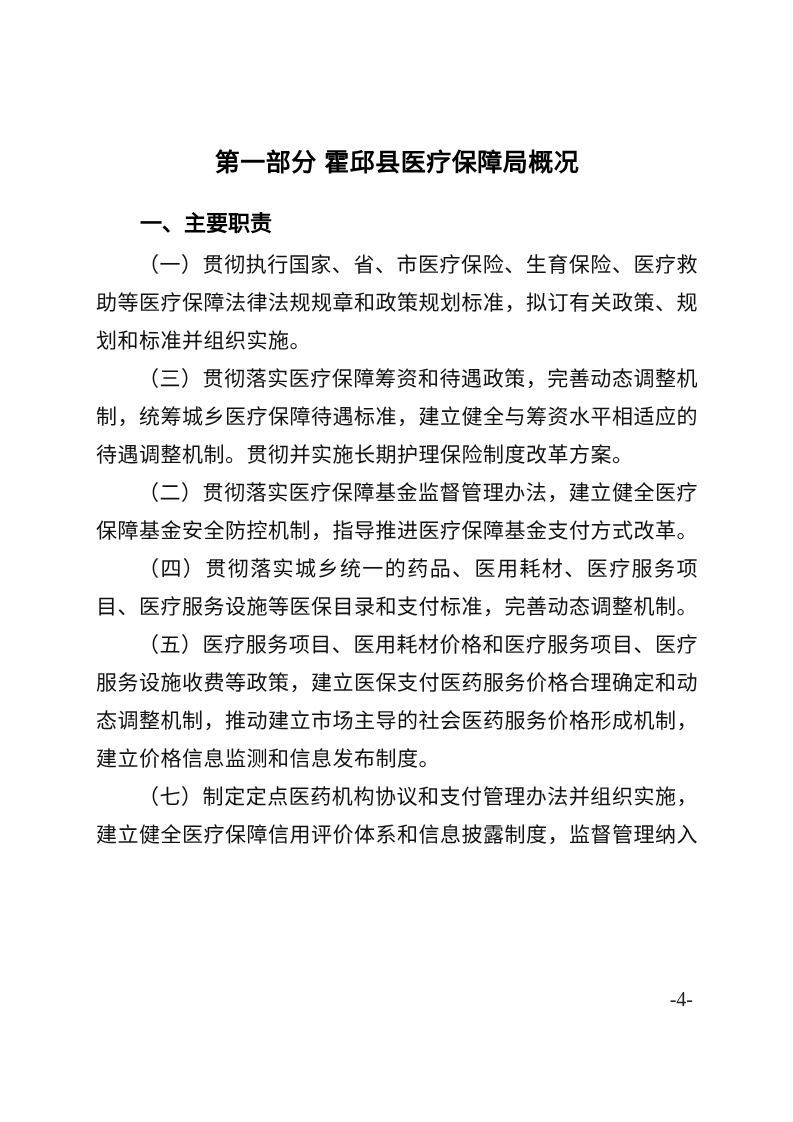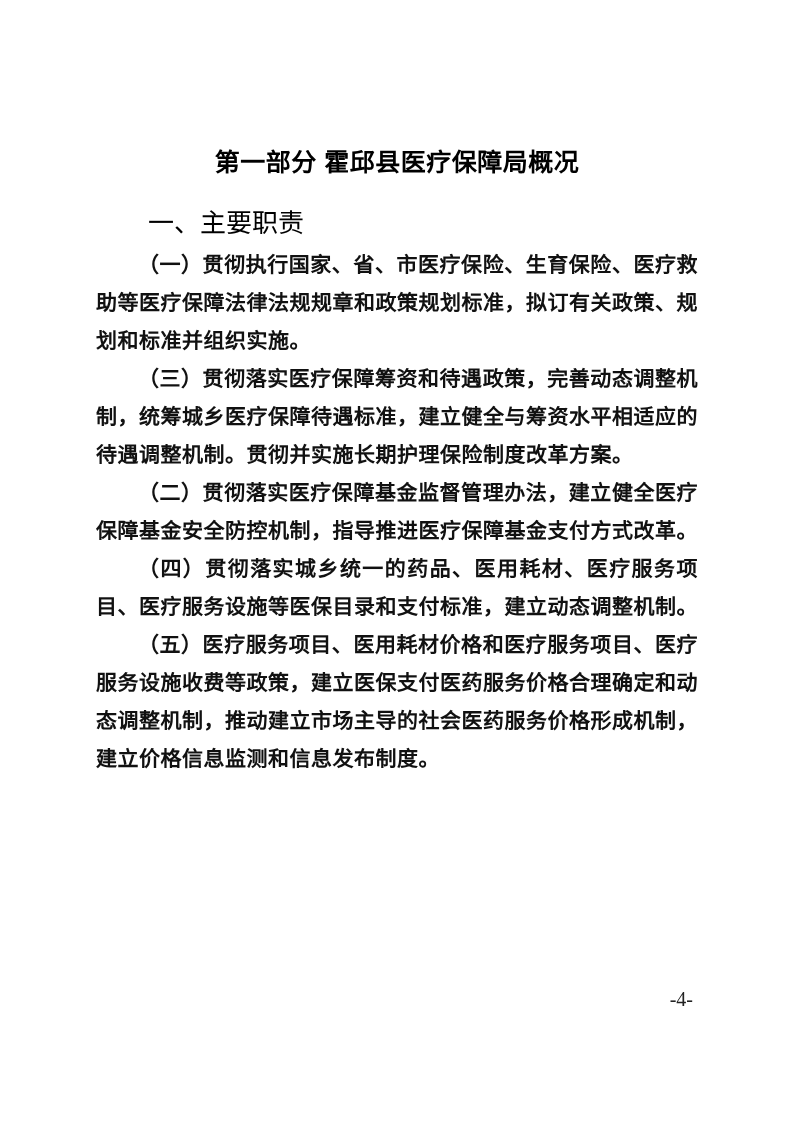--- a/index.html
+++ b/index.html
@@ -31,40 +31,39 @@
     font-size: 25px;
     line-height: 34px;
     text-align: center;
     color: #000000;
     letter-spacing: 0.5px;
     white-space: nowrap;
   }
   .section-heading {
     margin: 28px 0 0 0;
     font-family: "Liberation Sans", "DejaVu Sans", sans-serif;
-    font-weight: normal;
-    font-size: 26px;
+    font-weight: bold;
+    font-size: 22px;
     line-height: 33px;
     text-indent: 2em;
     color: #000000;
   }
   .paragraphs {
     margin-top: 6px;
   }
   .body-para {
     margin: 0;
     font-family: "Liberation Serif", "DejaVu Serif", serif;
     font-size: 21px;
     line-height: 38px;
     text-align: justify;
     text-justify: inter-character;
     text-indent: 2em;
     color: #111111;
     letter-spacing: 0.5px;
-    font-weight: bold;
   }
   .page-number {
     position: absolute;
     top: 988px;
     right: 100px;
     font-family: "Liberation Serif", "DejaVu Serif", serif;
     font-size: 20px;
     color: #222222;
   }
 </style>
@@ -75,20 +74,21 @@
   <div class="content">
 
     <h1 class="doc-title">第一部分 霍邱县医疗保障局概况</h1>
 
     <h2 class="section-heading">一、主要职责</h2>
 
     <div class="paragraphs">
       <p class="body-para">（一）贯彻执行国家、省、市医疗保险、生育保险、医疗救助等医疗保障法律法规规章和政策规划标准，拟订有关政策、规划和标准并组织实施。</p>
       <p class="body-para">（三）贯彻落实医疗保障筹资和待遇政策，完善动态调整机制，统筹城乡医疗保障待遇标准，建立健全与筹资水平相适应的待遇调整机制。贯彻并实施长期护理保险制度改革方案。</p>
       <p class="body-para">（二）贯彻落实医疗保障基金监督管理办法，建立健全医疗保障基金安全防控机制，指导推进医疗保障基金支付方式改革。</p>
-      <p class="body-para">（四）贯彻落实城乡统一的药品、医用耗材、医疗服务项目、医疗服务设施等医保目录和支付标准，建立动态调整机制。</p>
+      <p class="body-para">（四）贯彻落实城乡统一的药品、医用耗材、医疗服务项目、医疗服务设施等医保目录和支付标准，完善动态调整机制。</p>
       <p class="body-para">（五）医疗服务项目、医用耗材价格和医疗服务项目、医疗服务设施收费等政策，建立医保支付医药服务价格合理确定和动态调整机制，推动建立市场主导的社会医药服务价格形成机制，建立价格信息监测和信息发布制度。</p>
+      <p class="body-para">（七）制定定点医药机构协议和支付管理办法并组织实施，建立健全医疗保障信用评价体系和信息披露制度，监督管理纳入</p>
     </div>
 
   </div>
 
   <span class="page-number">-4-</span>
 </div>
 
 </body></html>

